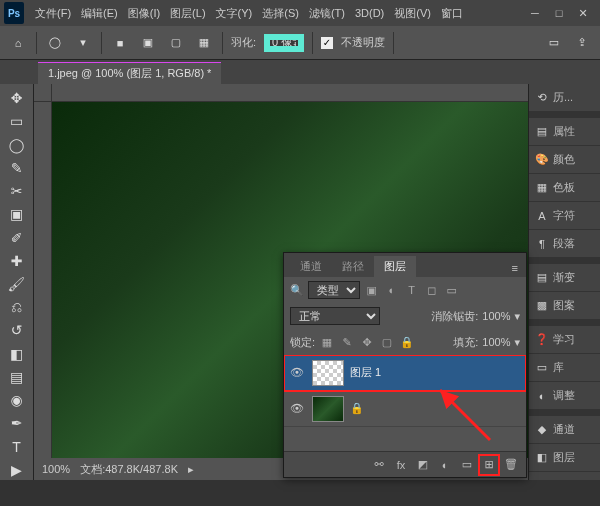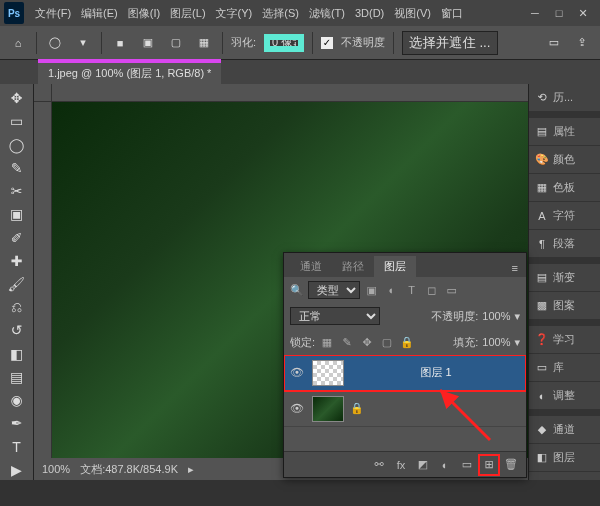--- a/index.html
+++ b/index.html
@@ -10,21 +10,21 @@
   .win-btns { margin-left: auto; display: flex; gap: 10px; padding-right: 6px; }
   .win-btn { width: 14px; text-align: center; cursor: pointer; }
   .optionbar { height: 34px; background: #535353; display: flex; align-items: center; padding: 0 8px; gap: 8px; border-bottom: 1px solid #222; }
   .opt-icon { width: 20px; height: 20px; display: flex; align-items: center; justify-content: center; color: #ddd; }
   .divider { width: 1px; height: 22px; background: #333; }
   .opt-label { color: #ccc; }
   .opt-input { width: 40px; height: 18px; background: #3a3a3a; border: 6px solid #5eead4; color: #ddd; font-size: 11px; padding: 0 2px; }
   .checkbox { width: 12px; height: 12px; background: #eee; display: inline-flex; align-items: center; justify-content: center; color: #000; font-size: 10px; }
   .opt-btn { background: #444; border: 1px solid #222; padding: 2px 6px; color: #ddd; }
   .tabbar { height: 24px; background: #434343; display: flex; align-items: flex-end; padding-left: 38px; }
-  .doc-tab { background: #535353; padding: 3px 10px; border-top: 4px solid #d946ef; color: #ddd; }
+  .doc-tab { background: #535353; padding: 3px 10px; border-top: 1px solid #d946ef; color: #ddd; }
   .main { display: flex; height: 396px; }
   .toolcol { width: 34px; background: #535353; display: flex; flex-direction: column; align-items: center; padding-top: 4px; gap: 3px; border-right: 1px solid #222; }
   .tool { width: 24px; height: 22px; display: flex; align-items: center; justify-content: center; color: #ddd; font-size: 14px; cursor: pointer; }
   .canvas-area { flex: 1; background: #262626; position: relative; }
   .ruler-h { height: 18px; background: #535353; display: flex; }
   .ruler-corner { width: 18px; height: 18px; background: #535353; border-right: 1px solid #333; border-bottom: 1px solid #333; }
   .ruler-tick { flex: 1; border-bottom: 1px solid #333; }
   .below-ruler { display: flex; height: calc(100% - 18px - 22px); }
   .ruler-v { width: 18px; background: #535353; border-right: 1px solid #333; }
   .canvas { flex: 1; background: linear-gradient(135deg, #0a2a0a 0%, #1a3a1a 30%, #2a5a2a 50%, #1a3a1a 70%, #0a2a0a 100%); position: relative; }
@@ -42,21 +42,21 @@
   .lp-row { height: 26px; display: flex; align-items: center; padding: 0 6px; gap: 4px; }
   .lp-select { background: #444; border: 1px solid #222; color: #ddd; font-size: 11px; height: 18px; padding: 0 4px; }
   .lp-filter-icon { width: 16px; height: 16px; display: flex; align-items: center; justify-content: center; color: #aaa; }
   .lp-layers { flex: 1; overflow: auto; }
   .lp-layer { height: 36px; display: flex; align-items: center; padding: 0 4px; gap: 6px; border-bottom: 1px solid #444; }
   .lp-layer.selected { background: #2a5a8a; outline: 2px solid #ff2020; outline-offset: -1px; }
   .lp-eye { width: 18px; text-align: center; }
   .lp-thumb { width: 32px; height: 26px; border: 1px solid #888; }
   .lp-thumb.checker { background: repeating-conic-gradient(#ccc 0 25%, #fff 0 50%) 0/8px 8px; }
   .lp-thumb.img { background: linear-gradient(135deg,#0a2a0a,#2a5a2a,#0a2a0a); }
-  .lp-lname { flex: 1; color: #eee; text-align: center; }
+  .lp-lname { flex: 1; color: #eee; }
   .lp-lock { width: 14px; color: #ccc; }
   .lp-bottom { height: 26px; display: flex; align-items: center; justify-content: flex-end; gap: 4px; padding: 0 6px; background: #4a4a4a; border-top: 1px solid #333; }
   .lp-bicon { width: 18px; height: 18px; display: flex; align-items: center; justify-content: center; color: #bbb; }
   .lp-bicon.hl { outline: 2px solid #ff2020; }
   .annotation-arrow { position: absolute; pointer-events: none; }
 </style>
 </head>
 <body>
 
 <div class="titlebar">
@@ -88,21 +88,20 @@
   <span class="opt-icon">▣</span>
   <span class="opt-icon">▢</span>
   <span class="opt-icon">▦</span>
   <div class="divider"></div>
   <span class="opt-label">羽化:</span>
   <input class="opt-input" value="0 像素" style="">
   <div class="divider"></div>
   <span class="checkbox">✓</span>
   <span class="opt-label">不透明度</span>
   <div class="divider"></div>
-  <button class="opt-btn">选择并遮住 ...</button>
   <span style="margin-left:auto"></span>
   <span class="opt-icon">▭</span>
   <span class="opt-icon">⇪</span>
 </div>
 
 <div class="tabbar">
   <div class="doc-tab">1.jpeg @ 100% (图层 1, RGB/8) *</div>
 </div>
 
 <div class="main">
@@ -131,21 +130,21 @@
     <div class="ruler-h">
       <div class="ruler-corner"></div>
       <div class="ruler-tick"></div>
     </div>
     <div class="below-ruler">
       <div class="ruler-v"></div>
       <div class="canvas"></div>
     </div>
     <div class="statusbar">
       <span>100%</span>
-      <span>文档:487.8K/854.9K</span>
+      <span>文档:487.8K/487.8K</span>
       <span>▸</span>
     </div>
   </div>
 
   <div class="right-panels">
     <div class="rp-row">
         <span class="rp-icon">⟲</span>
         <span class="rp-label">历...</span>
       </div>
     <div class="rp-sep"></div>
@@ -214,21 +213,21 @@
     <span style="color:#aaa">🔍</span>
     <select class="lp-select"><option>类型</option></select>
     <span class="lp-filter-icon">▣</span>
     <span class="lp-filter-icon">◐</span>
     <span class="lp-filter-icon">T</span>
     <span class="lp-filter-icon">◻</span>
     <span class="lp-filter-icon">▭</span>
   </div>
   <div class="lp-row">
     <select class="lp-select" style="width:90px"><option>正常</option></select>
-    <span style="margin-left:auto">不透明度:</span>
+    <span style="margin-left:auto">消除锯齿:</span>
     <span>100%</span>
     <span>▾</span>
   </div>
   <div class="lp-row">
     <span>锁定:</span>
     <span class="lp-filter-icon">▦</span>
     <span class="lp-filter-icon">✎</span>
     <span class="lp-filter-icon">✥</span>
     <span class="lp-filter-icon">▢</span>
     <span class="lp-filter-icon">🔒</span>

